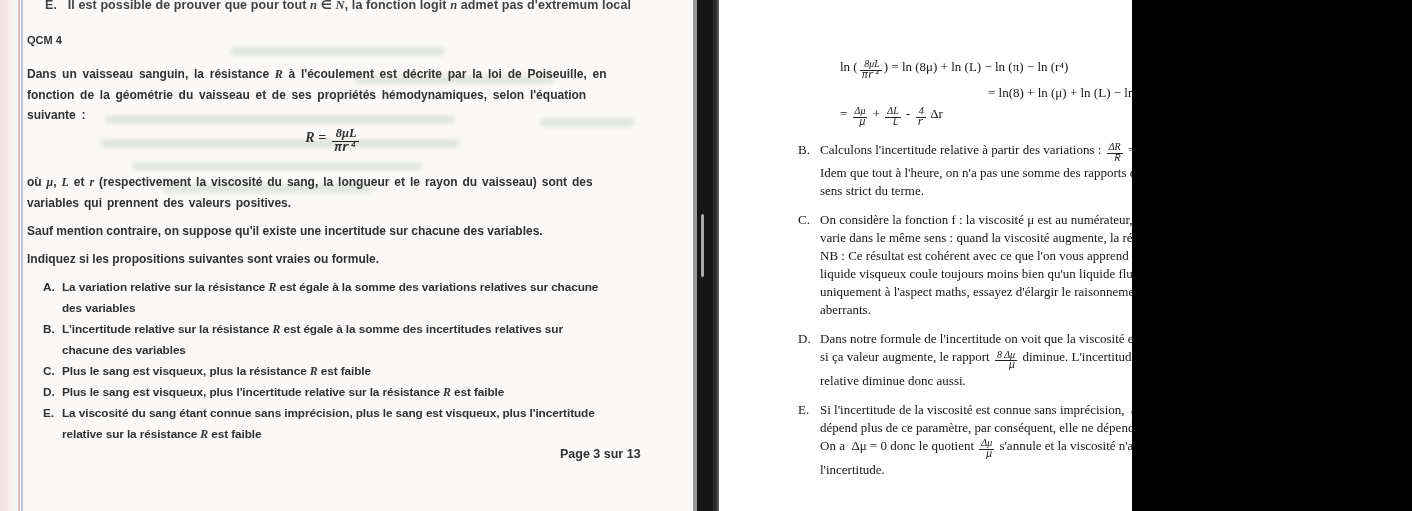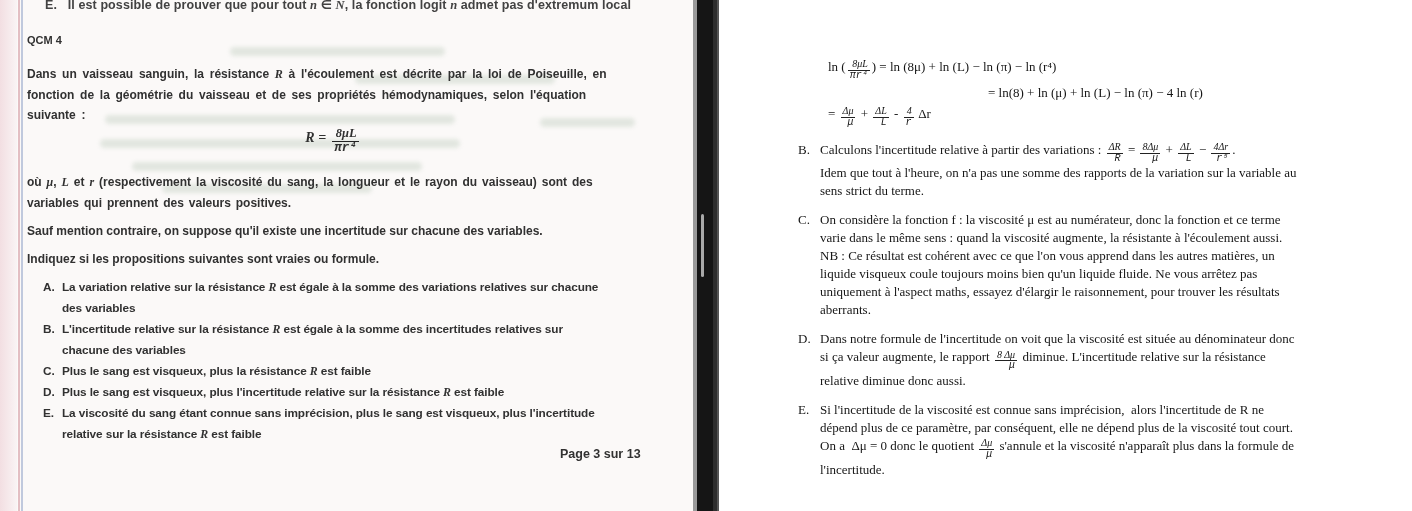--- a/index.html
+++ b/index.html
@@ -1,17 +1,17 @@
 <!DOCTYPE html>
 <html style="--left-page-bg: #fbf9f8; --right-page-bg: #ffffff; --left-text: #313131; --right-text: #161616; --divider-dark: #151515; --divider-edge: #9a9a9a; --scroll-thumb: #a9a9a9; --margin-line-pink: #cf8f98; --margin-line-blue: #8fa2c6; --ghost-text: #9fb59f;"><head>
 <meta charset="utf-8">
 <style>
   html,body{margin:0;padding:0;background:#000;}
   .stage{
-    position:relative;width:1412px;height:511px;overflow:hidden;
+    position:relative;width:1132px;height:511px;overflow:hidden;
     background:#4d7c0f;
   }
   
   .pane-left{
     position:absolute;left:0;top:0;width:693px;height:511px;
     background:var(--left-page-bg,#fbf9f8);
     font-family:"Liberation Sans","DejaVu Sans",sans-serif;
     color:var(--left-text,#313131);
     font-weight:bold;
     overflow:hidden;
@@ -60,21 +60,21 @@
   
   .pane-right{
     position:absolute;left:719px;top:0;width:693px;height:511px;
     background:var(--right-page-bg,#ffffff);
     font-family:"Liberation Serif","DejaVu Serif",serif;
     color:var(--right-text,#161616);
     overflow:hidden;font-size:13px;
   }
   .rcontent{position:absolute;left:79px;top:58px;width:600px;line-height:18px;}
   .deriv{margin-left:30px;}
-  .dline{white-space:pre;}
+  .dline{white-space:pre;margin-left:12px;}
   .dline.withfrac{margin-bottom:2px;}
   .dline.indent2{margin-left:160px;}
   .dpara{white-space:pre;}
   .fracline{margin-top:3px;}
   .alist{margin-top:12px;}
   .aitem{display:flex;margin-bottom:11px;}
   .aitem .letter{width:22px;flex:none;}
   .aitem .abody{white-space:pre;width:578px;}
 </style>
 </head>

